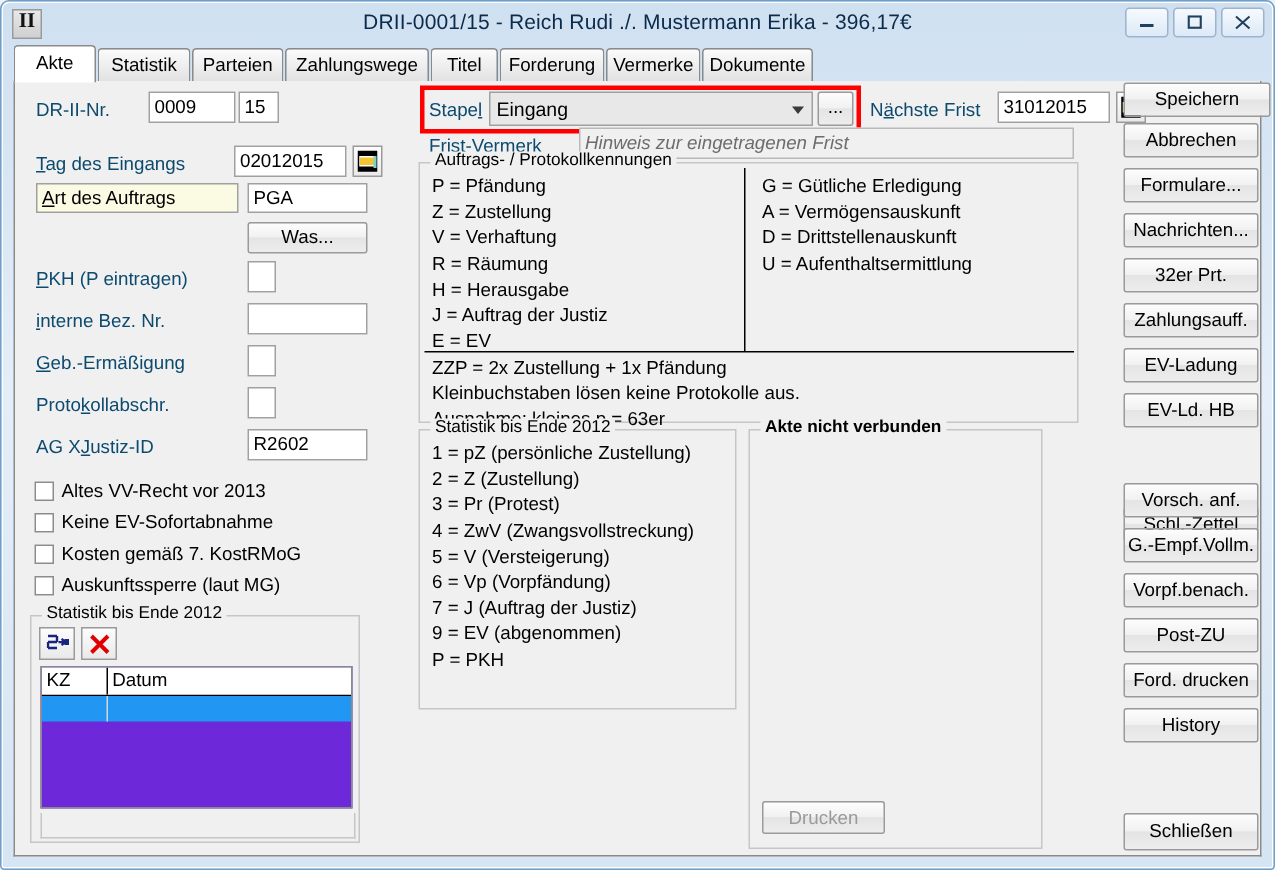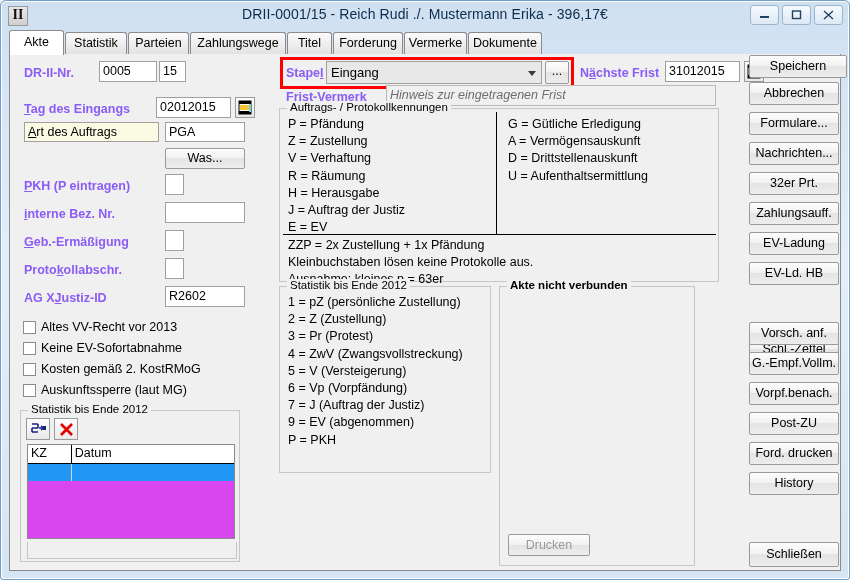--- a/index.html
+++ b/index.html
@@ -116,23 +116,22 @@
     box-sizing: border-box;
     background: #f0f0f0;
     border: 1px solid #8a8a8a;
     border-top: none;
   }
 
   
   .lbl {
     position: absolute;
     font-size: 12.5px;
-    color: #8b5cf6;
-    white-space: nowrap;
-    font-weight: bold;
+    color: #0c4a6e;
+    white-space: nowrap;
   }
   .lbl u { text-decoration: underline; }
 
   .txt {
     position: absolute;
     box-sizing: border-box;
     background: #ffffff;
     border: 1px solid #a0a0a0;
     font-family: "Liberation Sans", sans-serif;
     font-size: 12.5px;
@@ -238,21 +237,21 @@
     border: 1px solid #9a9a9a;
     background: linear-gradient(to bottom,#fdfdfd,#e9e9e9);
     cursor: default;
   }
 
   
   .grid {
     position: absolute;
     box-sizing: border-box;
     border: 1px solid #8a8a8a;
-    background: #d946ef;
+    background: #6d28d9;
     overflow: hidden;
   }
   .grid-head {
     display: flex;
     height: 18px;
     background: #ffffff;
     border-bottom: 1px solid #000;
   }
   .grid-head .gh {
     box-sizing: border-box;
@@ -327,21 +326,21 @@
     <div class="tab" style="left:181px;width:96px;">Zahlungswege</div>
     <div class="tab" style="left:278px;width:45px;">Titel</div>
     <div class="tab" style="left:324px;width:70px;">Forderung</div>
     <div class="tab" style="left:395px;width:63px;">Vermerke</div>
     <div class="tab" style="left:459px;width:74px;">Dokumente</div>
   </div>
 
   <div class="client">
 
     <div class="lbl" style="left:14px;top:12px;">DR-II-Nr.</div>
-    <div class="txt" style="left:89px;top:7px;width:58px;">0005</div>
+    <div class="txt" style="left:89px;top:7px;width:58px;">0009</div>
     <div class="txt" style="left:149px;top:7px;width:27px;">15</div>
 
     <div class="lbl" style="left:14px;top:48px;"><u>T</u>ag des Eingangs</div>
     <div class="txt" style="left:146px;top:43px;width:75px;">02012015</div>
     <div class="iconbtn" style="left:225px;top:43px;width:20px;height:21px;">
       <svg width="14" height="15" viewBox="0 0 14 15" style="margin:2px 0 0 2px;">
         <rect x="1" y="1" width="12" height="13" fill="#ffffff" stroke="#000" stroke-width="1"></rect>
         <rect x="1" y="1" width="12" height="3" fill="#000"></rect>
         <rect x="2" y="5" width="10" height="5" fill="#f4c430"></rect>
         <rect x="1" y="11" width="12" height="3" fill="#000"></rect>
@@ -372,21 +371,21 @@
     <div class="chk" style="left:13px;top:266px;">
       <span class="box"></span>
       <span>Altes VV-Recht vor 2013</span>
     </div>
     <div class="chk" style="left:13px;top:287px;">
       <span class="box"></span>
       <span>Keine EV-Sofortabnahme</span>
     </div>
     <div class="chk" style="left:13px;top:308px;">
       <span class="box"></span>
-      <span>Kosten gemäß 2. KostRMoG</span>
+      <span>Kosten gemäß 7. KostRMoG</span>
     </div>
     <div class="chk" style="left:13px;top:329px;">
       <span class="box"></span>
       <span>Auskunftssperre (laut MG)</span>
     </div>
 
     <div class="group" style="left:10px;top:356px;width:220px;height:152px;">
       <span class="gtitle">Statistik bis Ende 2012</span>
 
       <div class="iconbtn" style="left:5px;top:7px;width:24px;height:22px;">

